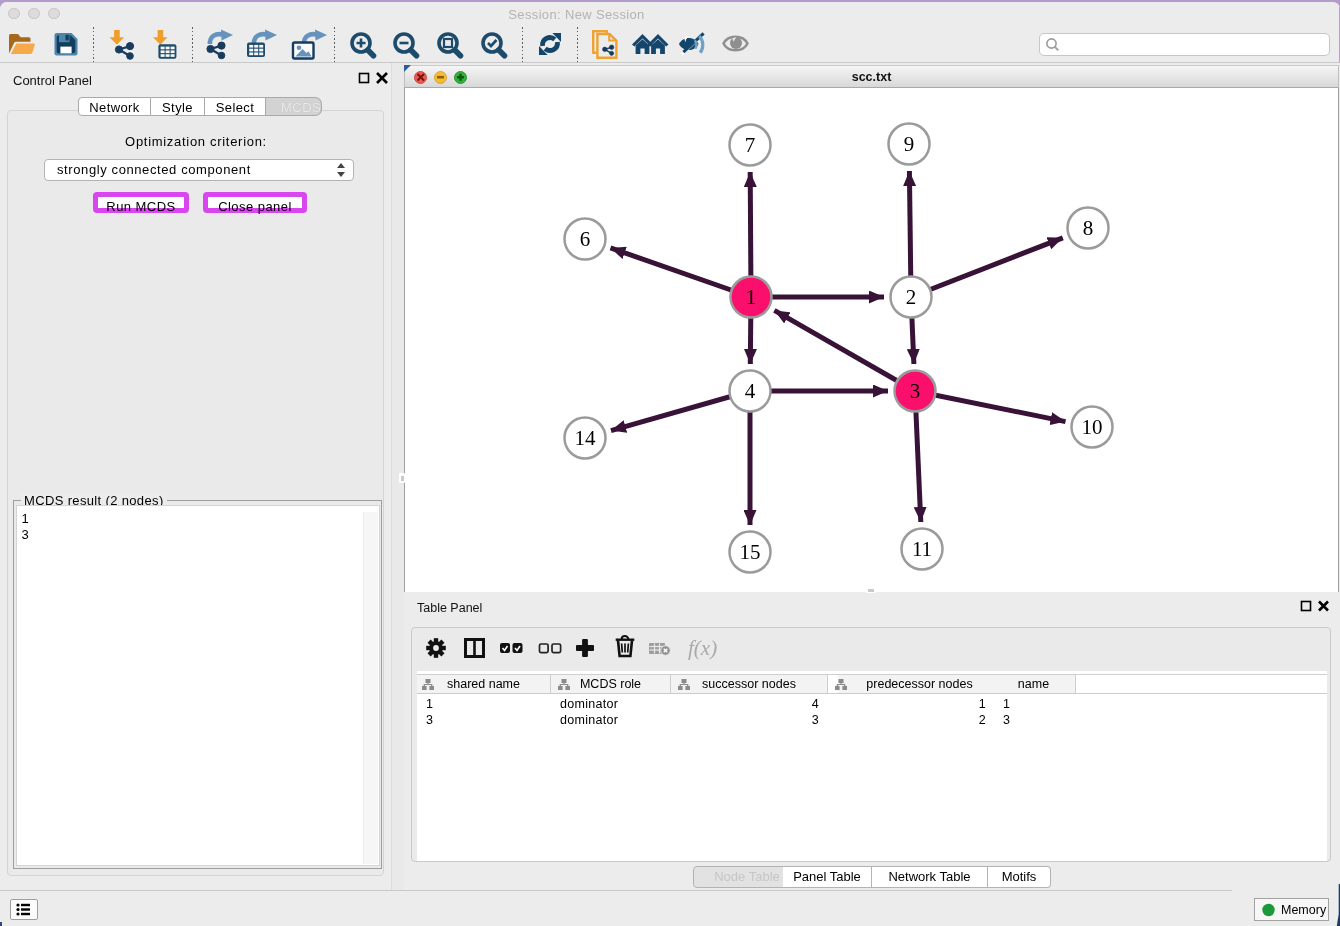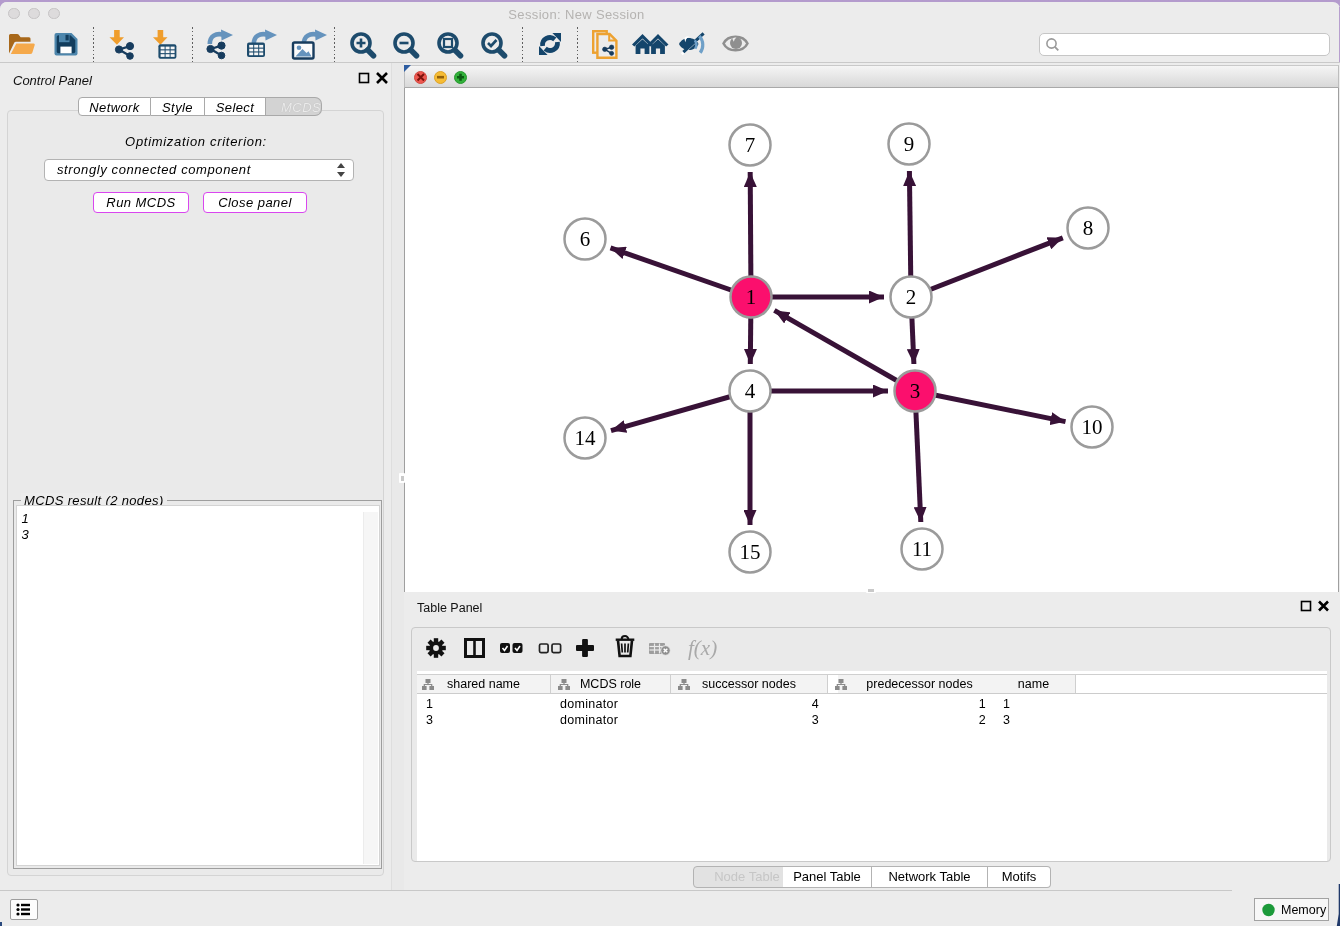--- a/index.html
+++ b/index.html
@@ -7,29 +7,29 @@
   font-family:"Liberation Sans",sans-serif;
   background:linear-gradient(180deg,#b49bcd 0%,#9a8ec4 25%,#51558f 70%,#233a6b 100%);}
 #win{position:absolute;left:0;top:2px;width:1340px;height:924px;background:#ececec;border-radius:7px 7px 0 0;}
 #titlebar{position:absolute;left:0;top:2px;width:1153px;height:23px;background:#ececec;border-radius:7px 7px 0 0;border-bottom:1px solid #dcdcdc;}
 .tl{position:absolute;top:5.5px;width:11.5px;height:11.5px;border-radius:50%;background:#dddbdc;border:1px solid #c6c4c5;box-sizing:border-box;}
 #wtitle{position:absolute;top:4.5px;left:0;width:100%;text-align:center;font-size:13px;letter-spacing:0.35px;color:#b5b3b1;}
 #toolbar{position:absolute;left:0;top:25px;width:1340px;height:37px;background:#ececec;border-bottom:1px solid #c9c9c9;}
 .sep{position:absolute;top:2px;height:35px;width:1.3px;background-image:repeating-linear-gradient(180deg,#5f5f5f 0 1.6px,transparent 1.6px 3.8px);}
 #search{position:absolute;left:1039px;top:8px;width:291px;height:23px;background:#fff;border:1px solid #c6c6c6;border-radius:5px;box-sizing:border-box;}
 
-#cpanel{position:absolute;left:0;top:63px;width:391px;height:828px;background:#ececec;border-right:1px solid #dedede;font-style:italic;}
+#cpanel{position:absolute;left:0;top:63px;width:391px;height:828px;background:#ececec;border-right:1px solid #dedede;}
 #cp-title{position:absolute;left:13px;top:10px;font-size:13px;color:#111;}
 #cp-inner{position:absolute;left:7px;top:47px;width:377px;height:766px;background:#eaeaea;border:1px solid #d4d4d4;border-radius:4px;box-sizing:border-box;}
 #tabs{position:absolute;left:78px;top:34px;height:19px;font-size:13px;}
 .tab{position:absolute;top:0;height:19px;line-height:19px;text-align:center;background:#fff;border:1px solid #a9a9a9;box-sizing:border-box;letter-spacing:0.4px;color:#000;}
 #opt-label{position:absolute;left:0px;top:71px;width:392px;text-align:center;font-size:13px;letter-spacing:0.7px;color:#000;}
 #combo{position:absolute;left:44px;top:96px;width:310px;height:22px;background:#fff;border:1px solid #b3b3b3;border-radius:4px;box-sizing:border-box;}
 #combo span{position:absolute;left:12px;top:1.5px;font-size:13px;letter-spacing:0.6px;color:#000;}
-.btn{position:absolute;top:129px;height:21px;background:#fff;border:1px solid #d946ef;border-radius:4px;box-sizing:border-box;font-size:13px;letter-spacing:0.45px;text-align:center;line-height:19px;color:#000;}
+.btn{position:absolute;top:129px;height:21px;background:#fff;border:5px solid #d946ef;border-radius:4px;box-sizing:border-box;font-size:13px;letter-spacing:0.45px;text-align:center;line-height:19px;color:#000;}
 #fieldset{position:absolute;left:13px;top:437px;width:368.5px;height:369px;border:1px solid #9e9e9e;box-sizing:border-box;}
 #fieldlegend{position:absolute;left:7px;top:-8px;background:#ececec;padding:0 3px;font-size:13px;letter-spacing:0.35px;color:#000;}
 #mcdsbox{position:absolute;left:1.5px;top:3.5px;width:364px;height:361px;background:#fff;border:1px solid #d4d4d4;box-sizing:border-box;}
 #mcdsscroll{position:absolute;right:1px;top:6px;width:14px;height:352px;background:#f6f6f6;border-left:1px solid #ececec;}
 #mcdstext{position:absolute;left:5px;top:5px;font-size:13px;color:#000;line-height:16px;}
 
 #vsplit{position:absolute;left:392px;top:63px;width:12px;height:828px;background:#e9e9e9;}
 
 #netwin{position:absolute;left:404px;top:65px;width:935px;height:527px;background:#9f9f9f;}
 #nettitle{position:absolute;left:0;top:0;width:100%;height:23px;background:linear-gradient(180deg,#f5f5f5,#d8d8d8);border-bottom:1px solid #a9a9a9;border-left:1px solid #bdbdbd;border-right:1px solid #bdbdbd;border-top:1px solid #c9c9c9;box-sizing:border-box;}
@@ -265,20 +265,21 @@
     </svg>
   <div id="nettitle">
     <div class="tl2" style="left:9px;background:#ee5850;border:1px solid #cf4a42;"></div>
     <div class="tl2" style="left:29px;background:#f6bc34;border:1px solid #dca228;"></div>
     <div class="tl2" style="left:49px;background:#32b13a;border:1px solid #27982f;"></div>
     <svg width="80" height="24" style="position:absolute;left:0;top:0;">
       <path d="M12.5,8 L19,14.5 M19,8 L12.5,14.5" stroke="#7c120c" stroke-width="2"></path>
       <path d="M32,11.2 L39,11.2" stroke="#92600a" stroke-width="2.6"></path>
       <path d="M52,11.2 L59,11.2 M55.5,7.7 L55.5,14.7" stroke="#0c5c13" stroke-width="2.6"></path>
     </svg>
+    <div id="nettext">scc.txt</div>
   </div>
   <div id="canvas"></div>
   <svg width="935" height="527" style="position:absolute;left:0;top:0;" viewBox="404 65 935 527">
     <defs>
       <marker id="arw" markerUnits="userSpaceOnUse" markerWidth="17" markerHeight="13" refX="15" refY="6.5" orient="auto">
         <path d="M0,0 L15,6.5 L0,13 Z" fill="#381237"></path>
       </marker>
     </defs>
     <g stroke="#381237" stroke-width="5">
       <line x1="751" y1="297" x2="750.2" y2="172.0" marker-end="url(#arw)"></line>

